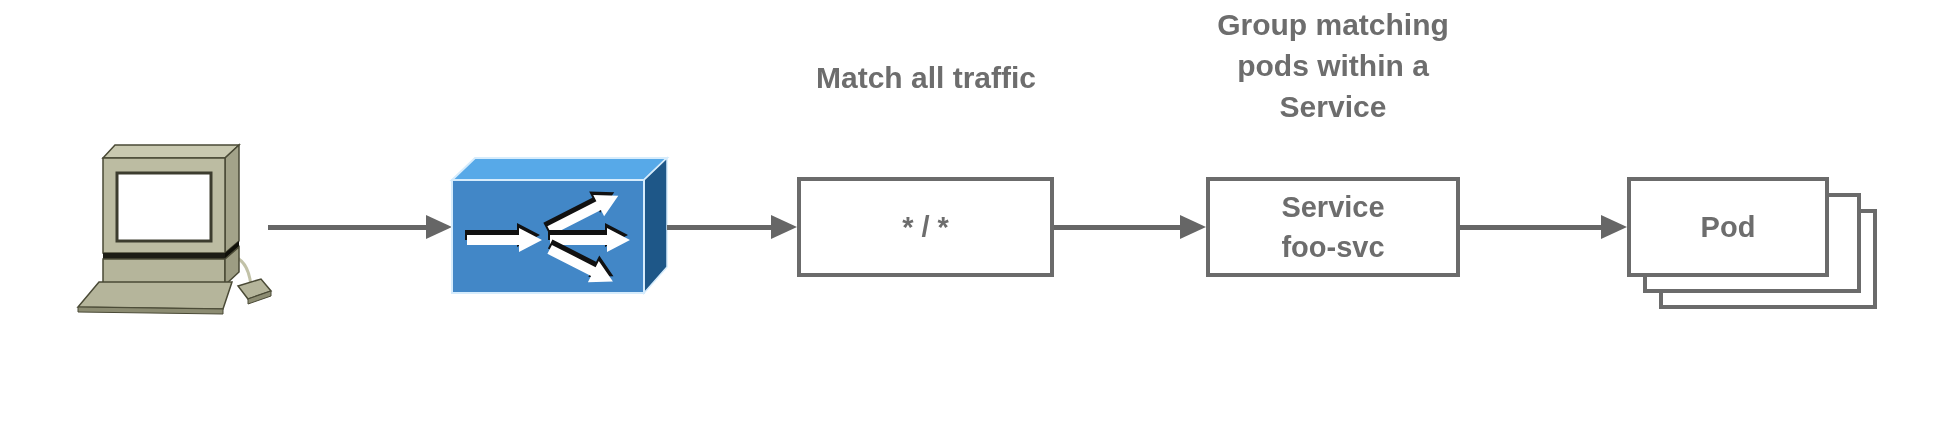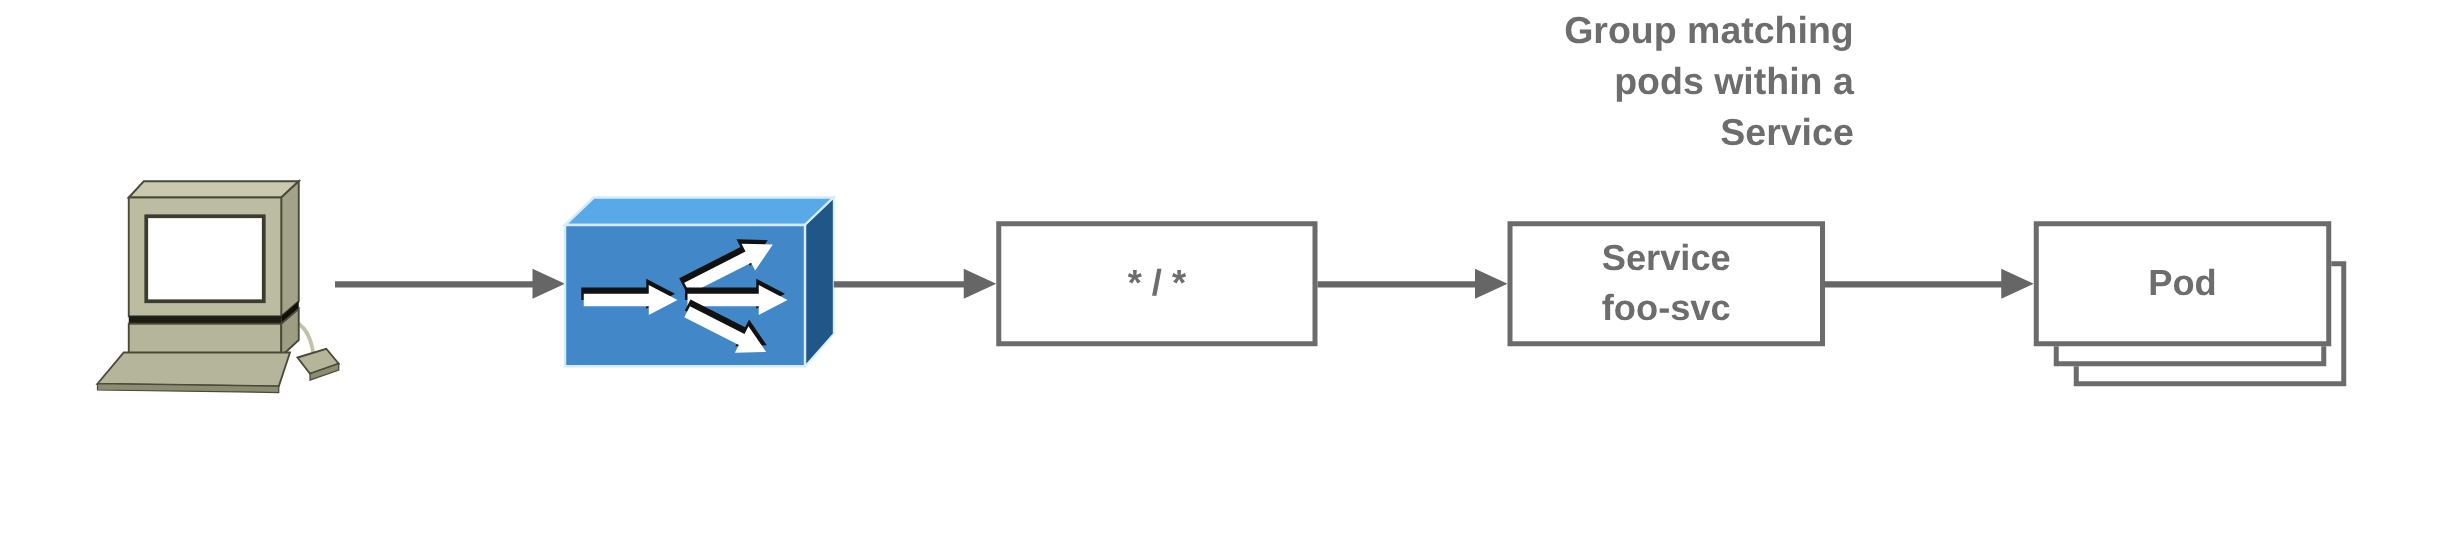--- a/index.html
+++ b/index.html
@@ -25,21 +25,22 @@
     border-top:12px solid transparent;border-bottom:12px solid transparent;
     border-left:26px solid #666666;
   }
   svg{position:absolute;display:block;}
 </style>
 </head>
 <body>
 
 <div id="canvas">
 
-  <div class="label" style="left:1183px;top:4px;text-align:right;">Group matching
+  <div class="label" style="left:776px;top:57px;">Match all traffic</div>
+  <div class="label" style="left:1183px;top:4px;">Group matching
 pods within a
 Service</div>
 
   <svg style="left:55px;top:103px;" width="250" height="215" viewBox="0 0 250 215">
 
     <path d="M 196,183 C 194,163 186,151 168,152" fill="none" stroke="#c2c2a8" stroke-width="3"></path>
 
     <polygon points="48,55 60,42 184,42 170,55" fill="#c9c9b0" stroke="#4a4a36" stroke-width="1.5"></polygon>
     <polygon points="170,55 184,42 184,138 170,150" fill="#a3a389" stroke="#4a4a36" stroke-width="1.5"></polygon>
     <rect x="48" y="55" width="122" height="95" fill="#bcbca2" stroke="#4a4a36" stroke-width="1.5"></rect>
@@ -106,17 +107,17 @@
 foo-svc</span>
   </div>
 
   <div class="arrow" style="left:1460px;top:215px;width:167px;">
     <div class="shaft" style="width:143px;"></div>
       <div class="head" style="left:141px;"></div>
   </div>
 
   <div class="pod-back" style="left:1659px;top:209px;width:218px;height:100px;z-index:1;"></div>
   <div class="pod-back" style="left:1643px;top:193px;width:218px;height:100px;z-index:2;"></div>
-  <div class="node-box" style="left:1627px;top:177px;width:238px;height:100px;z-index:3;">
+  <div class="node-box" style="left:1627px;top:177px;width:202px;height:100px;z-index:3;">
     <span>Pod</span>
   </div>
 
 </div>
 
 </body></html>

